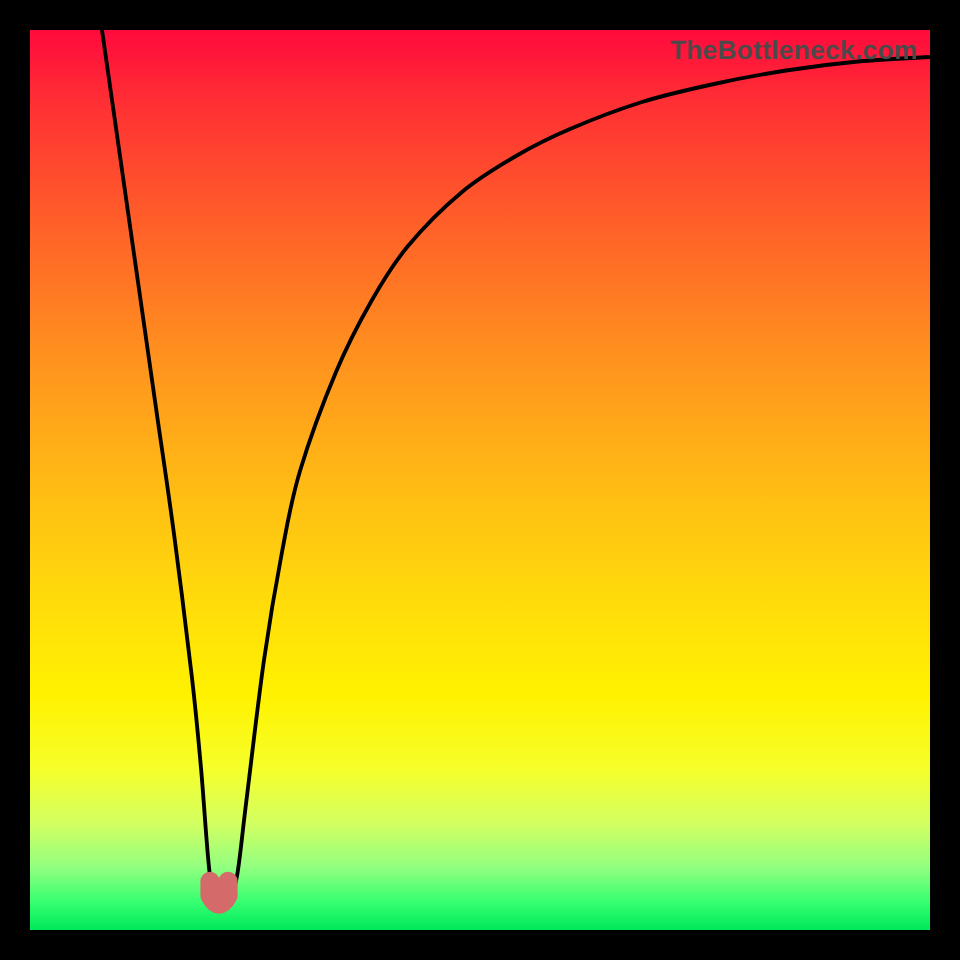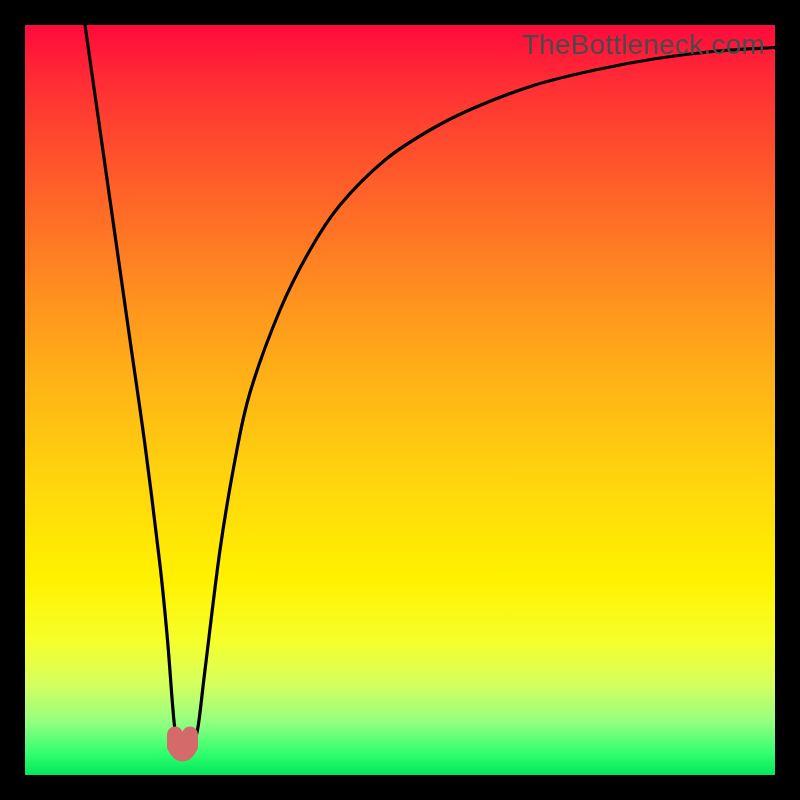--- a/index.html
+++ b/index.html
@@ -38,22 +38,22 @@
       #93ff80 93%,
       #34ff70 97%,
       #00e85a 100%
     );
   }
   .watermark {
     position: absolute;
     top: 4px;
     right: 10px;
     color: #4a4a4a;
-    font-size: 28px;
-    font-weight: 400;
+    font-size: 22px;
+    font-weight: 700;
     letter-spacing: 0.2px;
   }
   svg.curve {
     position: absolute;
     left: 0;
     top: 0;
     width: 750px;
     height: 750px;
     pointer-events: none;
   }

